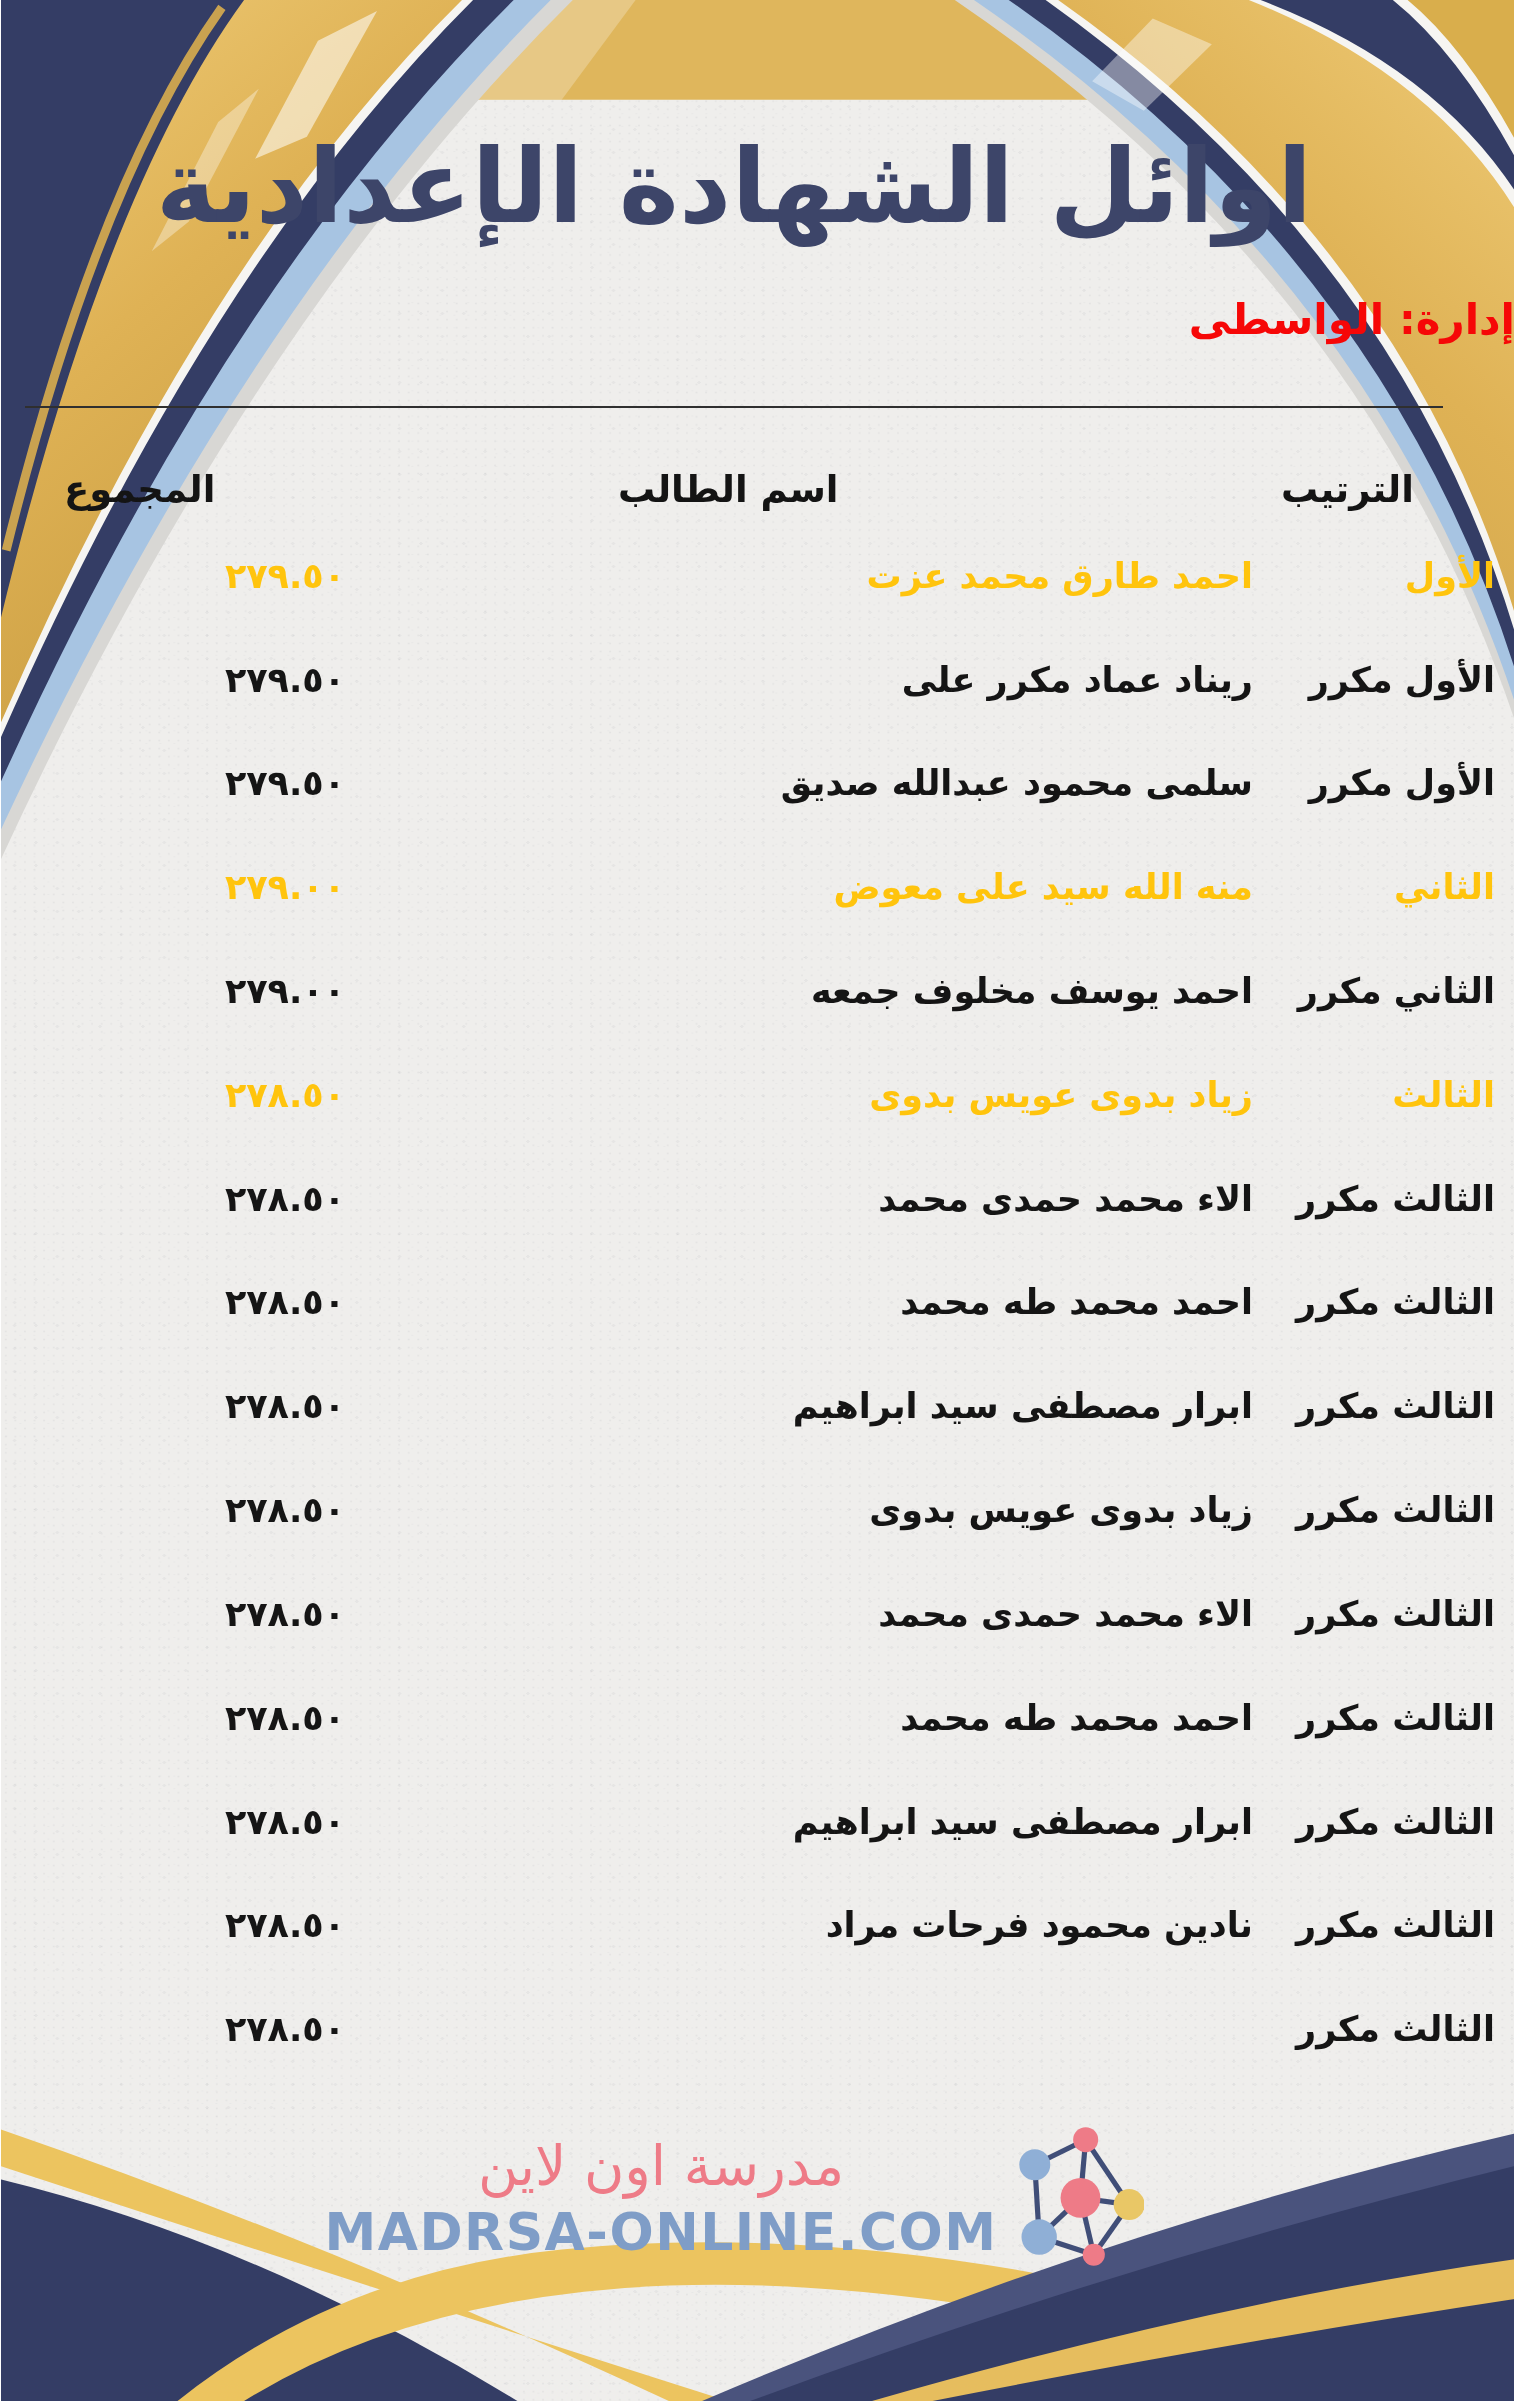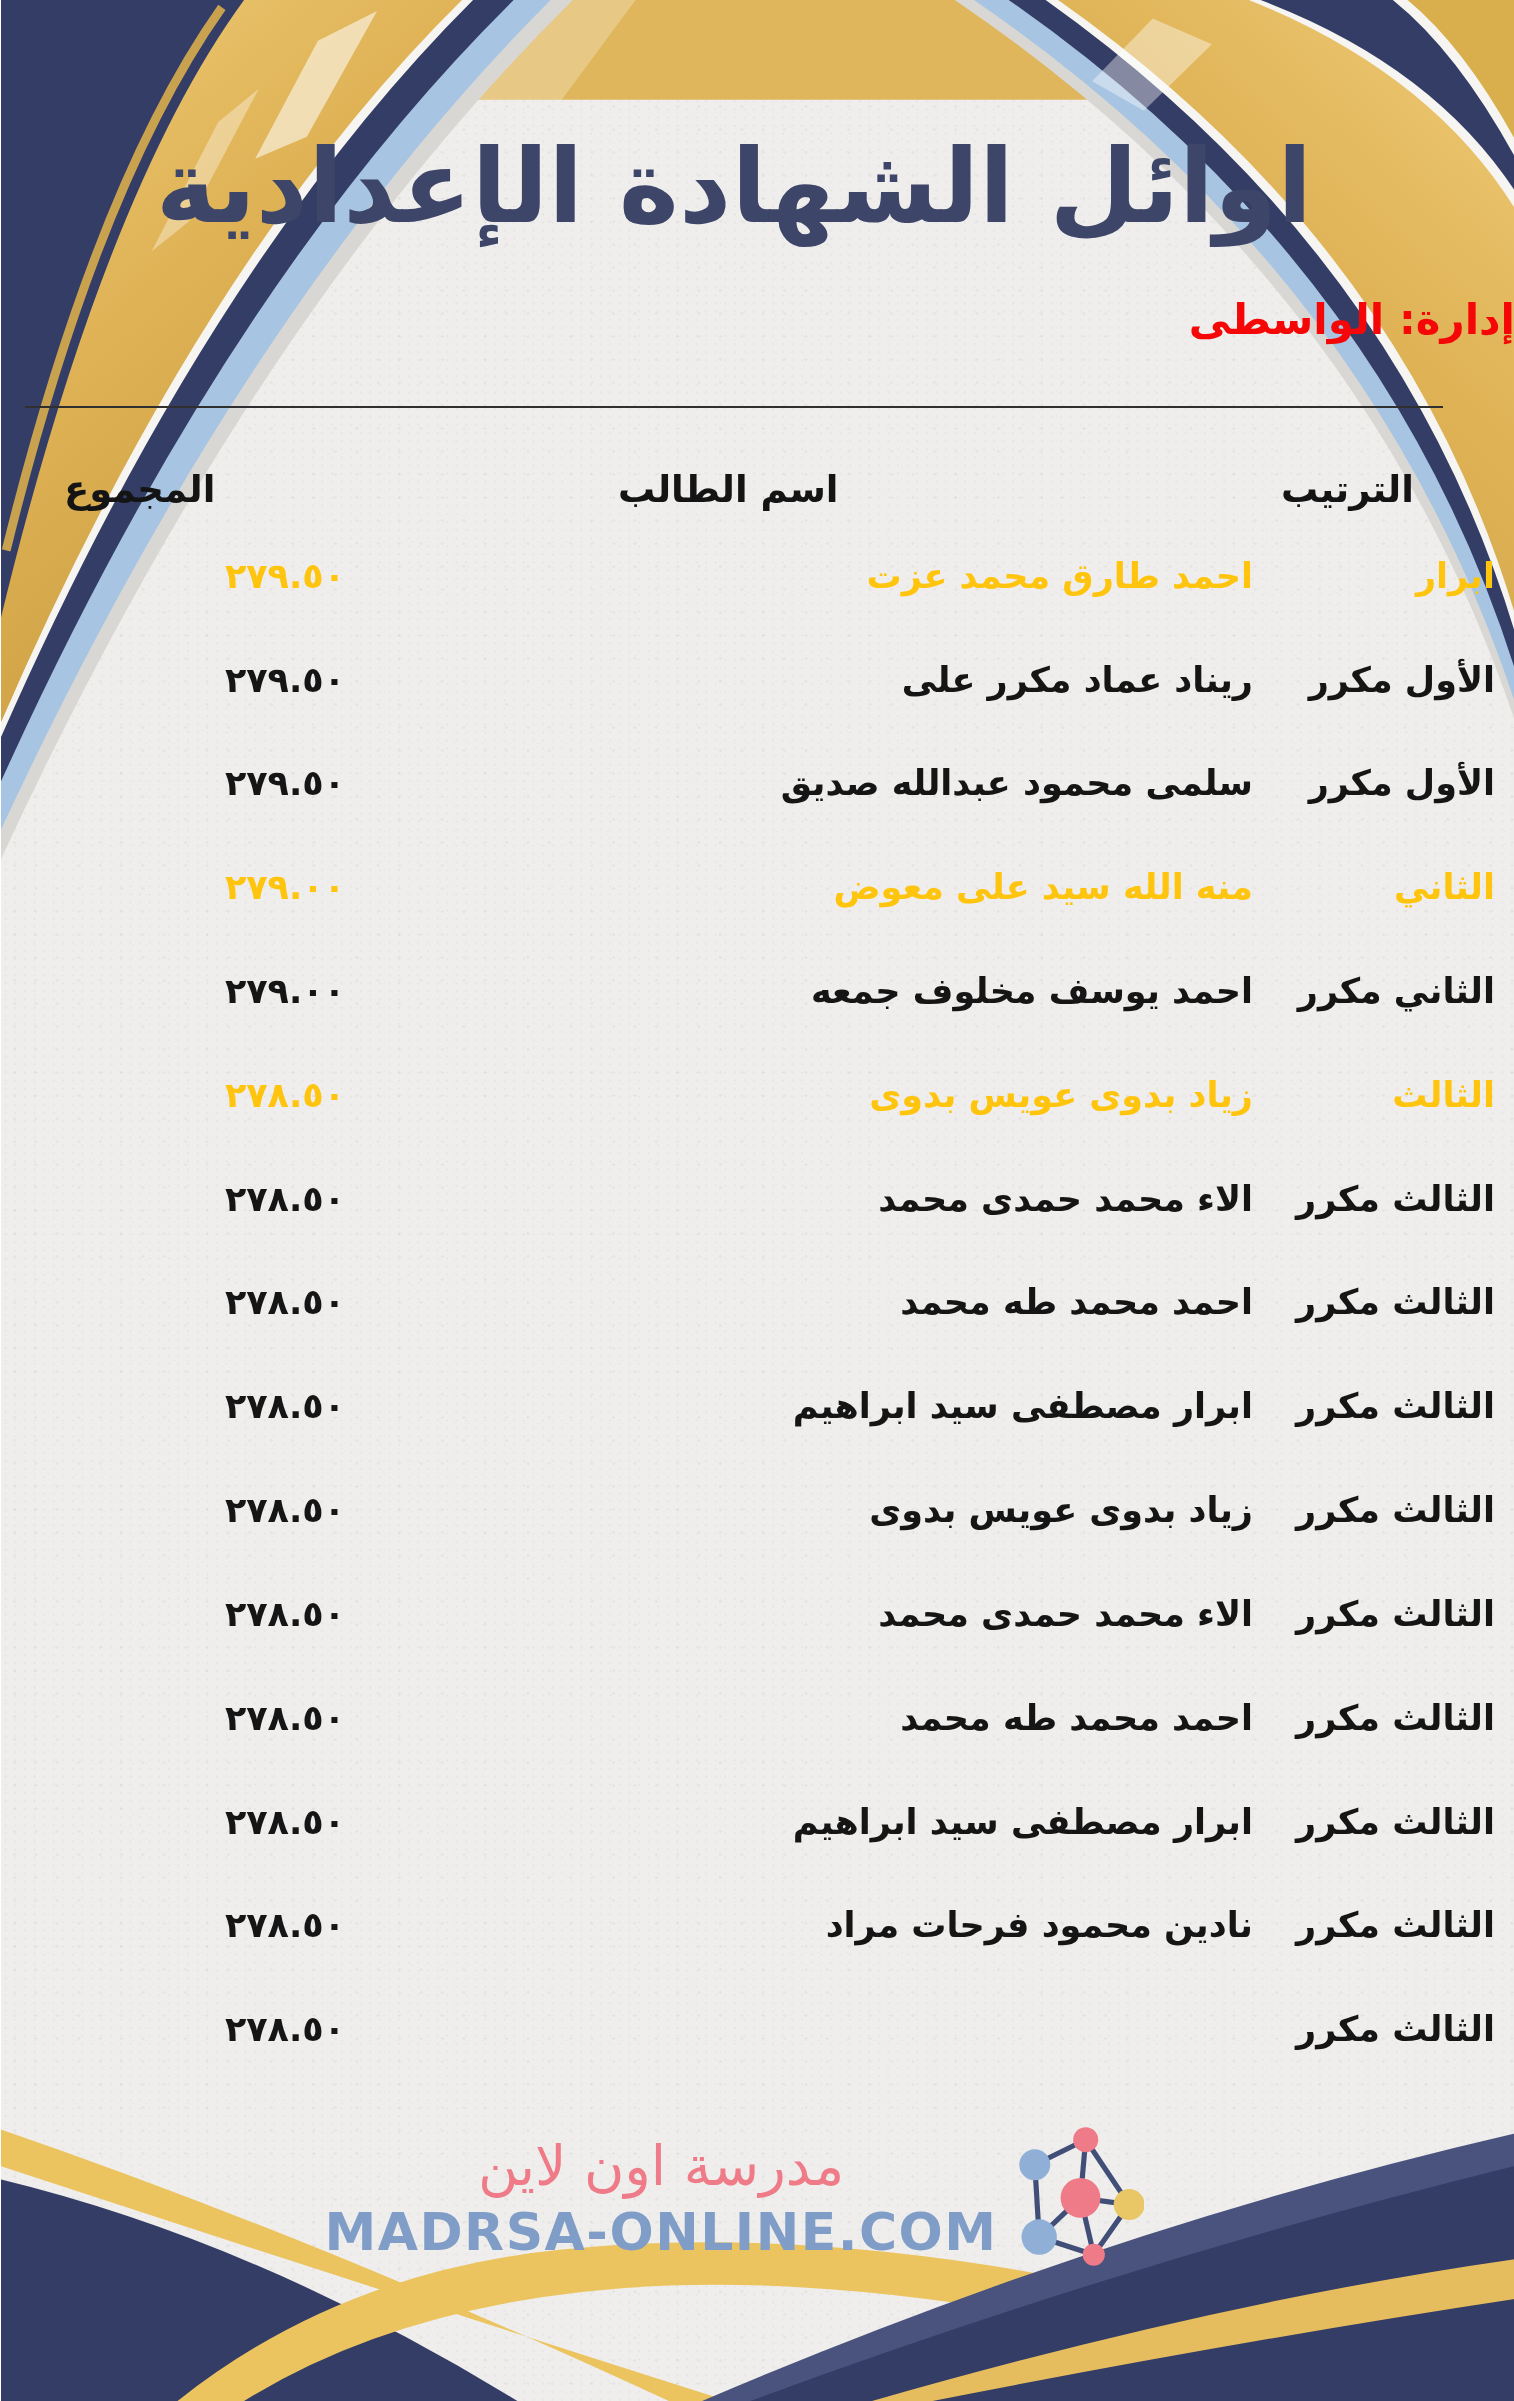--- a/index.html
+++ b/index.html
@@ -183,21 +183,21 @@
     <div class="thead">
       <div class="th col-score">المجموع</div>
       <div class="th col-name">اسم الطالب</div>
       <div class="th col-rank">الترتيب</div>
     </div>
 
     <div>
         <div class="row highlight" style="top: 547px;">
     <span class="col-score">٢٧٩.٥٠</span>
     <span class="col-name">احمد طارق محمد عزت</span>
-    <span class="col-rank">ابرار</span>
+    <span class="col-rank">الأول</span>
   </div>
         <div class="row" style="top: 651px;">
     <span class="col-score">٢٧٩.٥٠</span>
     <span class="col-name">ريناد عماد مكرر على</span>
     <span class="col-rank">الأول مكرر</span>
   </div>
         <div class="row" style="top: 754px;">
     <span class="col-score">٢٧٩.٥٠</span>
     <span class="col-name">سلمى محمود عبدالله صديق</span>
     <span class="col-rank">الأول مكرر</span>

